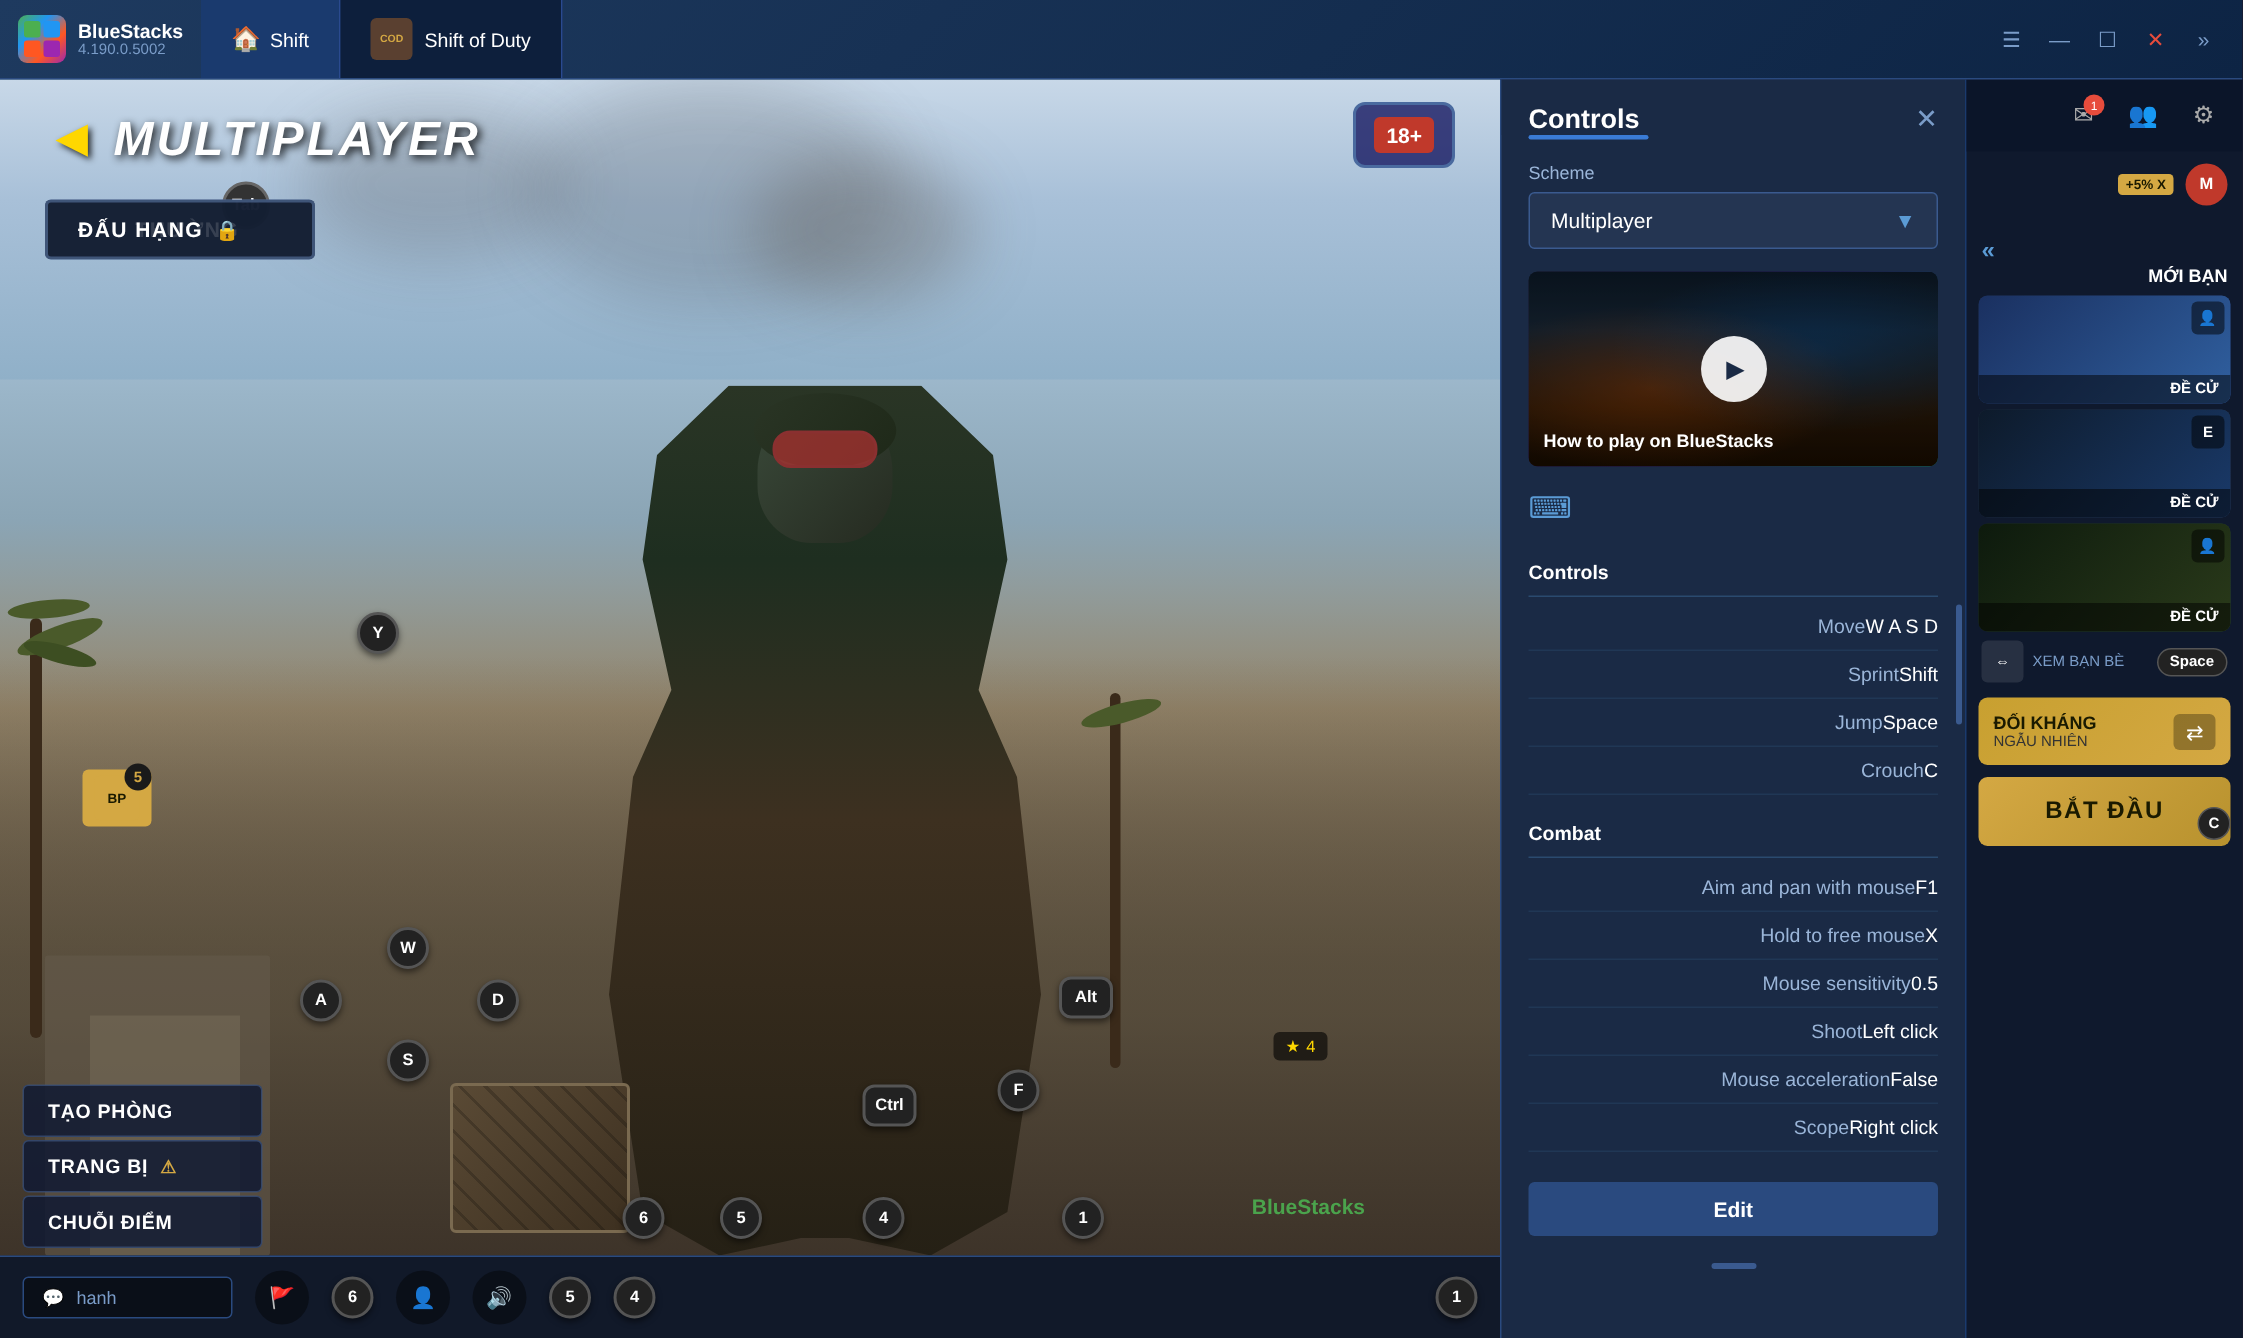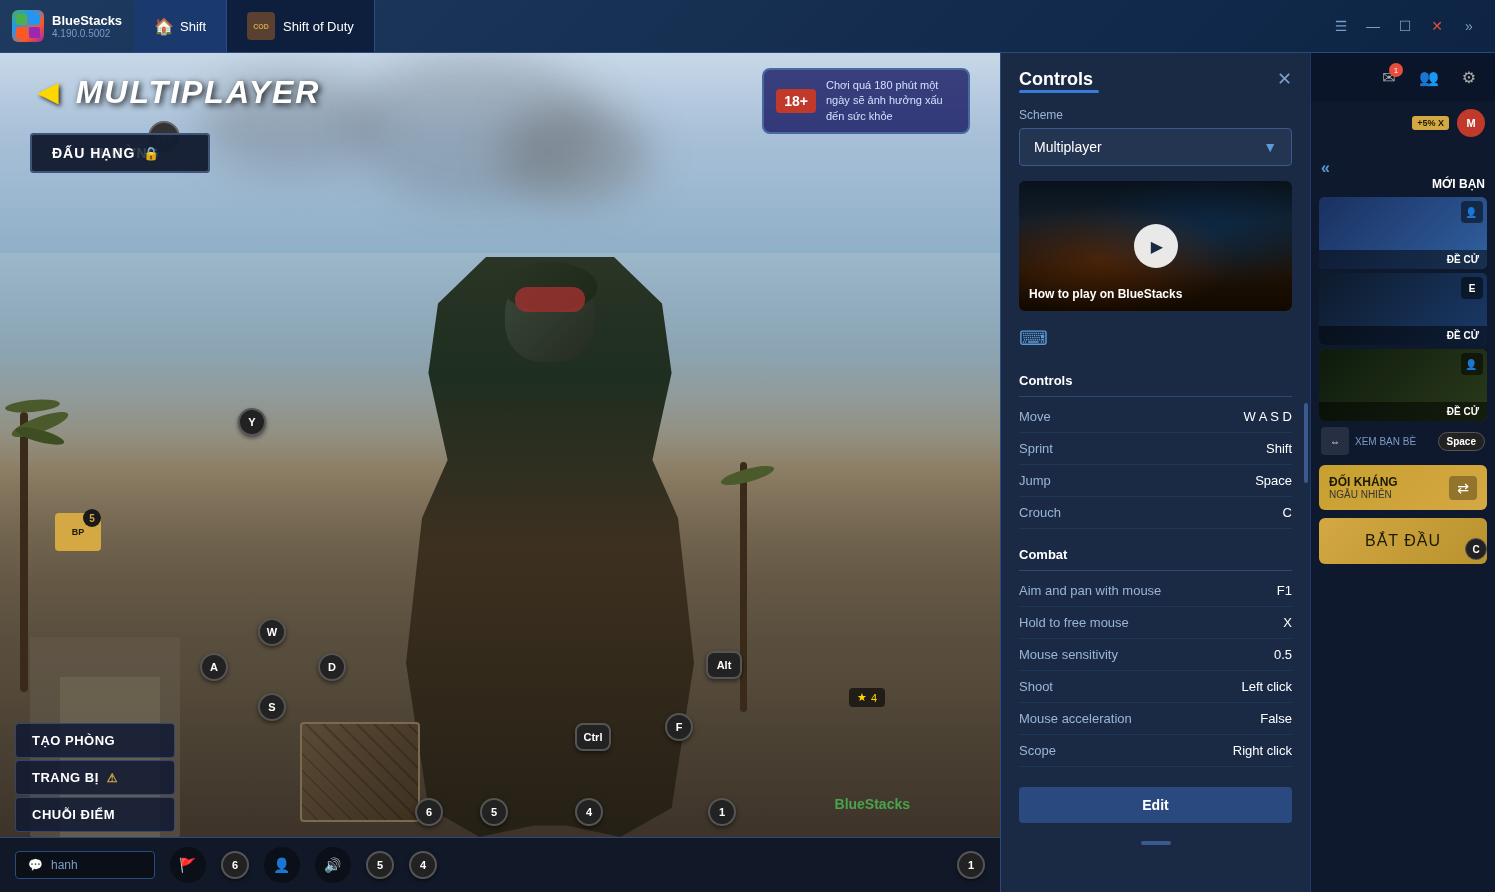--- a/index.html
+++ b/index.html
@@ -145,40 +145,40 @@
     .play-icon { color: #1a2a45; font-size: 16px; margin-left: 3px; }
     .video-caption { color: white; font-size: 12px; font-weight: bold; }
 
     
     .keyboard-icon-row { padding: 0 18px 15px; display: flex; align-items: center; gap: 8px; }
     .kb-icon { font-size: 20px; color: #5b9bd5; }
 
     
     .controls-section { padding: 0 18px 10px; }
     .section-header { color: white; font-size: 13px; font-weight: bold; padding: 8px 0; border-bottom: 1px solid #2a4a6f; margin-bottom: 4px; }
-    .control-row { display: flex; justify-content: space-between; align-items: center; padding: 8px 0; border-bottom: 1px solid rgba(42,74,111,0.4); }
+    .control-row { display: flex; justify-content: flex-end; align-items: center; padding: 8px 0; border-bottom: 1px solid rgba(42,74,111,0.4); }
     .control-name { color: #9ab5d8; font-size: 13px; }
     .control-key { color: white; font-size: 13px; font-weight: normal; }
 
     
     .edit-btn { margin: 10px 18px; padding: 10px; background: #2a4a7f; border: none; border-radius: 4px; color: white; font-size: 14px; font-weight: bold; cursor: pointer; text-align: center; }
 
     
     .right-sidebar {
       width: 185px; background: rgba(15,25,45,0.95);
       display: flex; flex-direction: column; position: relative; z-index: 50;
       border-left: 1px solid #1a3a6e;
     }
 
     .right-top-icons { display: flex; align-items: center; justify-content: flex-end; gap: 8px; padding: 8px 10px; background: rgba(10,20,40,0.8); }
     .rt-icon { width: 32px; height: 32px; display: flex; align-items: center; justify-content: center; color: #aaa; font-size: 16px; cursor: pointer; position: relative; }
     .notif-badge { position: absolute; top: 2px; right: 2px; background: #e74c3c; color: white; font-size: 8px; border-radius: 50%; width: 14px; height: 14px; display: flex; align-items: center; justify-content: center; }
 
     .bat-dau-btn { margin: 4px 8px; background: linear-gradient(135deg, #d4a843, #b8922e); border-radius: 6px; padding: 14px; text-align: center; cursor: pointer; }
-    .bat-dau-text { color: #1a1a00; font-size: 16px; font-weight: 400; letter-spacing: 1px; }
+    .bat-dau-text { color: #1a1a00; font-size: 16px; font-weight: 700; letter-spacing: 1px; }
 
     
     .controls-panel::-webkit-scrollbar { width: 4px; }
     .controls-panel::-webkit-scrollbar-track { background: #1a2a45; }
     .controls-panel::-webkit-scrollbar-thumb { background: #3a5a8f; border-radius: 2px; }
 
     
     .crate {
       position: absolute; bottom: 70px; left: 300px;
       width: 120px; height: 100px;
@@ -292,21 +292,20 @@
 
     <div class="game-ui">
 
       <div class="multiplayer-label">
         <span class="arrow-left">◄</span>
         <span class="multiplayer-text">MULTIPLAYER</span>
       </div>
 
       <div class="age-warning">
         <div class="age-badge">18+</div>
-        <div class="age-text">Chơi quá 180 phút một ngày sẽ ảnh hưởng xấu đến sức khỏe</div>
       </div>
 
       <div class="tab-badge">
         <span>Tab</span>
       </div>
 
       <div style="position:absolute;top:80px;left:15px;display:flex;flex-direction:column;gap:8px;">
         <div class="menu-btn">
           <span>ĐẤU THƯỜNG</span>
         </div>

